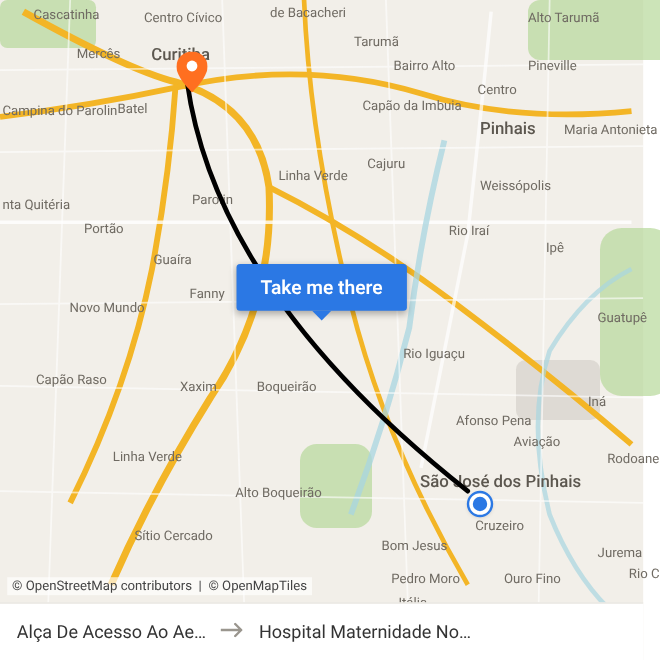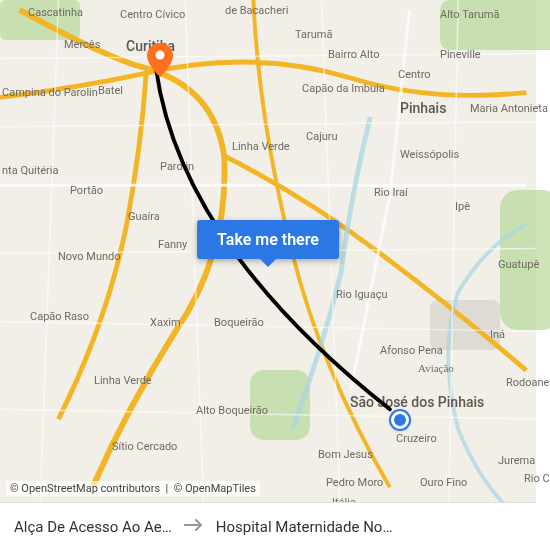--- a/index.html
+++ b/index.html
@@ -97,21 +97,21 @@
       <div class="city-label" style="left: 158px; top: 238px;">Fanny</div>
       <div class="city-label" style="left: 204px; top: 238px;">Hauer</div>
       <div class="city-label" style="left: 58px; top: 250px;">Novo Mundo</div>
       <div class="city-label" style="left: 498px; top: 258px;">Guatupê</div>
       <div class="city-label" style="left: 336px; top: 288px;">Rio Iguaçu</div>
       <div class="city-label" style="left: 30px; top: 310px;">Capão Raso</div>
       <div class="city-label" style="left: 150px; top: 316px;">Xaxim</div>
       <div class="city-label" style="left: 214px; top: 316px;">Boqueirão</div>
       <div class="city-label" style="left: 490px; top: 328px;">Iná</div>
       <div class="city-label" style="left: 380px; top: 344px;">Afonso Pena</div>
-      <div class="city-label" style="left: 418px; top: 362px; font-family: Liberation Serif, serif;">Aviação</div>
+      <div class="city-label" style="left: 428px; top: 362px;">Aviação</div>
       <div class="city-label" style="left: 94px; top: 374px;">Linha Verde</div>
       <div class="city-label" style="left: 506px; top: 376px;">Rodoanel C</div>
       <div class="city-label big" style="left: 350px; top: 394px;">São José dos Pinhais</div>
       <div class="city-label" style="left: 196px; top: 404px;">Alto Boqueirão</div>
       <div class="city-label" style="left: 396px; top: 432px;">Cruzeiro</div>
       <div class="city-label" style="left: 112px; top: 440px;">Sítio Cercado</div>
       <div class="city-label" style="left: 318px; top: 448px;">Bom Jesus</div>
       <div class="city-label" style="left: 498px; top: 454px;">Jurema</div>
       <div class="city-label" style="left: 326px; top: 476px;">Pedro Moro</div>
       <div class="city-label" style="left: 420px; top: 476px;">Ouro Fino</div>

